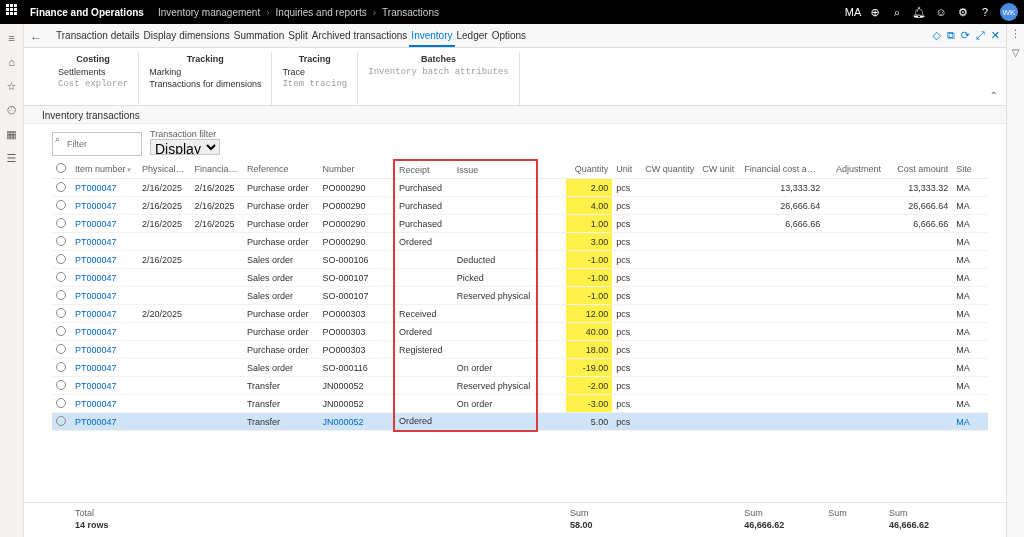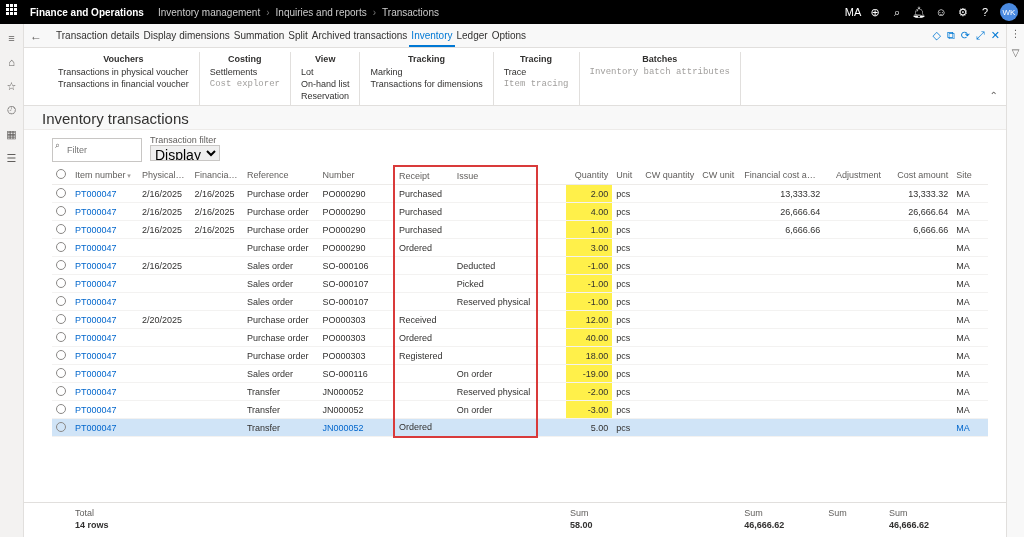--- a/index.html
+++ b/index.html
@@ -24,21 +24,21 @@
     .tabbar .tab.active { color:#0078d4; border-bottom-color:#0078d4; }
     .tabbar .rightactions { margin-left:auto; display:flex; gap:6px; }
     .tabbar .rightactions span { font-size:11px; color:#0078d4; cursor:pointer; }
     .ribbon { display:flex; padding:4px 24px 0; gap:0; position:relative; border-bottom:1px solid #e1dfdd; background:#fff; height:58px;}
     .ribbon .group { padding: 2px 10px 4px; border-right:1px solid #e1dfdd; }
     .ribbon .group:last-child { border-right:none; }
     .ribbon .ghead { font-size:9px; font-weight:600; color:#323130; text-align:center; margin-bottom:2px; }
     .ribbon .gitem { font-size:9px; color:#323130; line-height:1.35; cursor:pointer; white-space:nowrap; }
     .ribbon .gitem.disabled, .ribbon .gdisabled { color:#a19f9d; cursor:default;font-family:Liberation Mono, monospace;}
     .ribbon .chev { position:absolute; right:8px; bottom:4px; font-size:10px; color:#605e5c; cursor:pointer;}
-    .subhead { padding:4px 8px 2px 18px; font-size:15px; color:#323130; background:#f8f8f8; border-bottom:1px solid #edebe9;}
+    .subhead { padding:4px 8px 2px 18px; font-size:10px; color:#323130; background:#f8f8f8; border-bottom:1px solid #edebe9;}
     .filterrow { display:flex; align-items:flex-end; gap:8px; padding:6px 18px 3px 28px; background:#fff;}
     .filterrow .searchwrap { position:relative; }
     .filterrow .search { width:90px; height:24px; border:1px solid #c8c6c4; font-size:9px; padding:1px 4px 1px 14px; }
     .filterrow .searchwrap .sicon { position:absolute; left:3px; top:2px; font-size:9px; color:#605e5c;}
     .filterrow .flabel { font-size:9px; color:#605e5c; display:block; line-height:1;}
     .filterrow select { height:16px; font-size:14px; border:1px solid #c8c6c4; width:70px;}
     .gridwrap { flex:1; overflow:auto; padding:0 18px 0 28px; }
     table.grid { border-collapse:collapse; width:100%; table-layout:fixed; }
     table.grid th { text-align:left; font-weight:400; font-size:9px; color:#605e5c; padding:3px 4px; border-bottom:1px solid #edebe9; white-space:nowrap; overflow:hidden; text-overflow:ellipsis;}
     table.grid th.right, table.grid td.right { text-align:right; }
@@ -111,35 +111,24 @@
       <div class="rightactions">
         <span>◇</span>
         <span>⧉</span>
         <span>⟳</span>
         <span>⤢</span>
         <span>✕</span>
       </div>
     </div>
 
     <div class="ribbon" id="ribbon">
-      <div class="group">
-          <div class="ghead">Vouchers</div>
-          <div class="gitem">Transactions in physical voucher</div>
-          <div class="gitem">Transactions in financial voucher</div>
-        </div>
         <div class="group">
           <div class="ghead">Costing</div>
           <div class="gitem">Settlements</div>
           <div class="gitem disabled">Cost explorer</div>
-        </div>
-        <div class="group">
-          <div class="ghead">View</div>
-          <div class="gitem">Lot</div>
-          <div class="gitem">On-hand list</div>
-          <div class="gitem">Reservation</div>
         </div>
         <div class="group">
           <div class="ghead">Tracking</div>
           <div class="gitem">Marking</div>
           <div class="gitem">Transactions for dimensions</div>
         </div>
         <div class="group">
           <div class="ghead">Tracing</div>
           <div class="gitem">Trace</div>
           <div class="gitem disabled">Item tracing</div>

